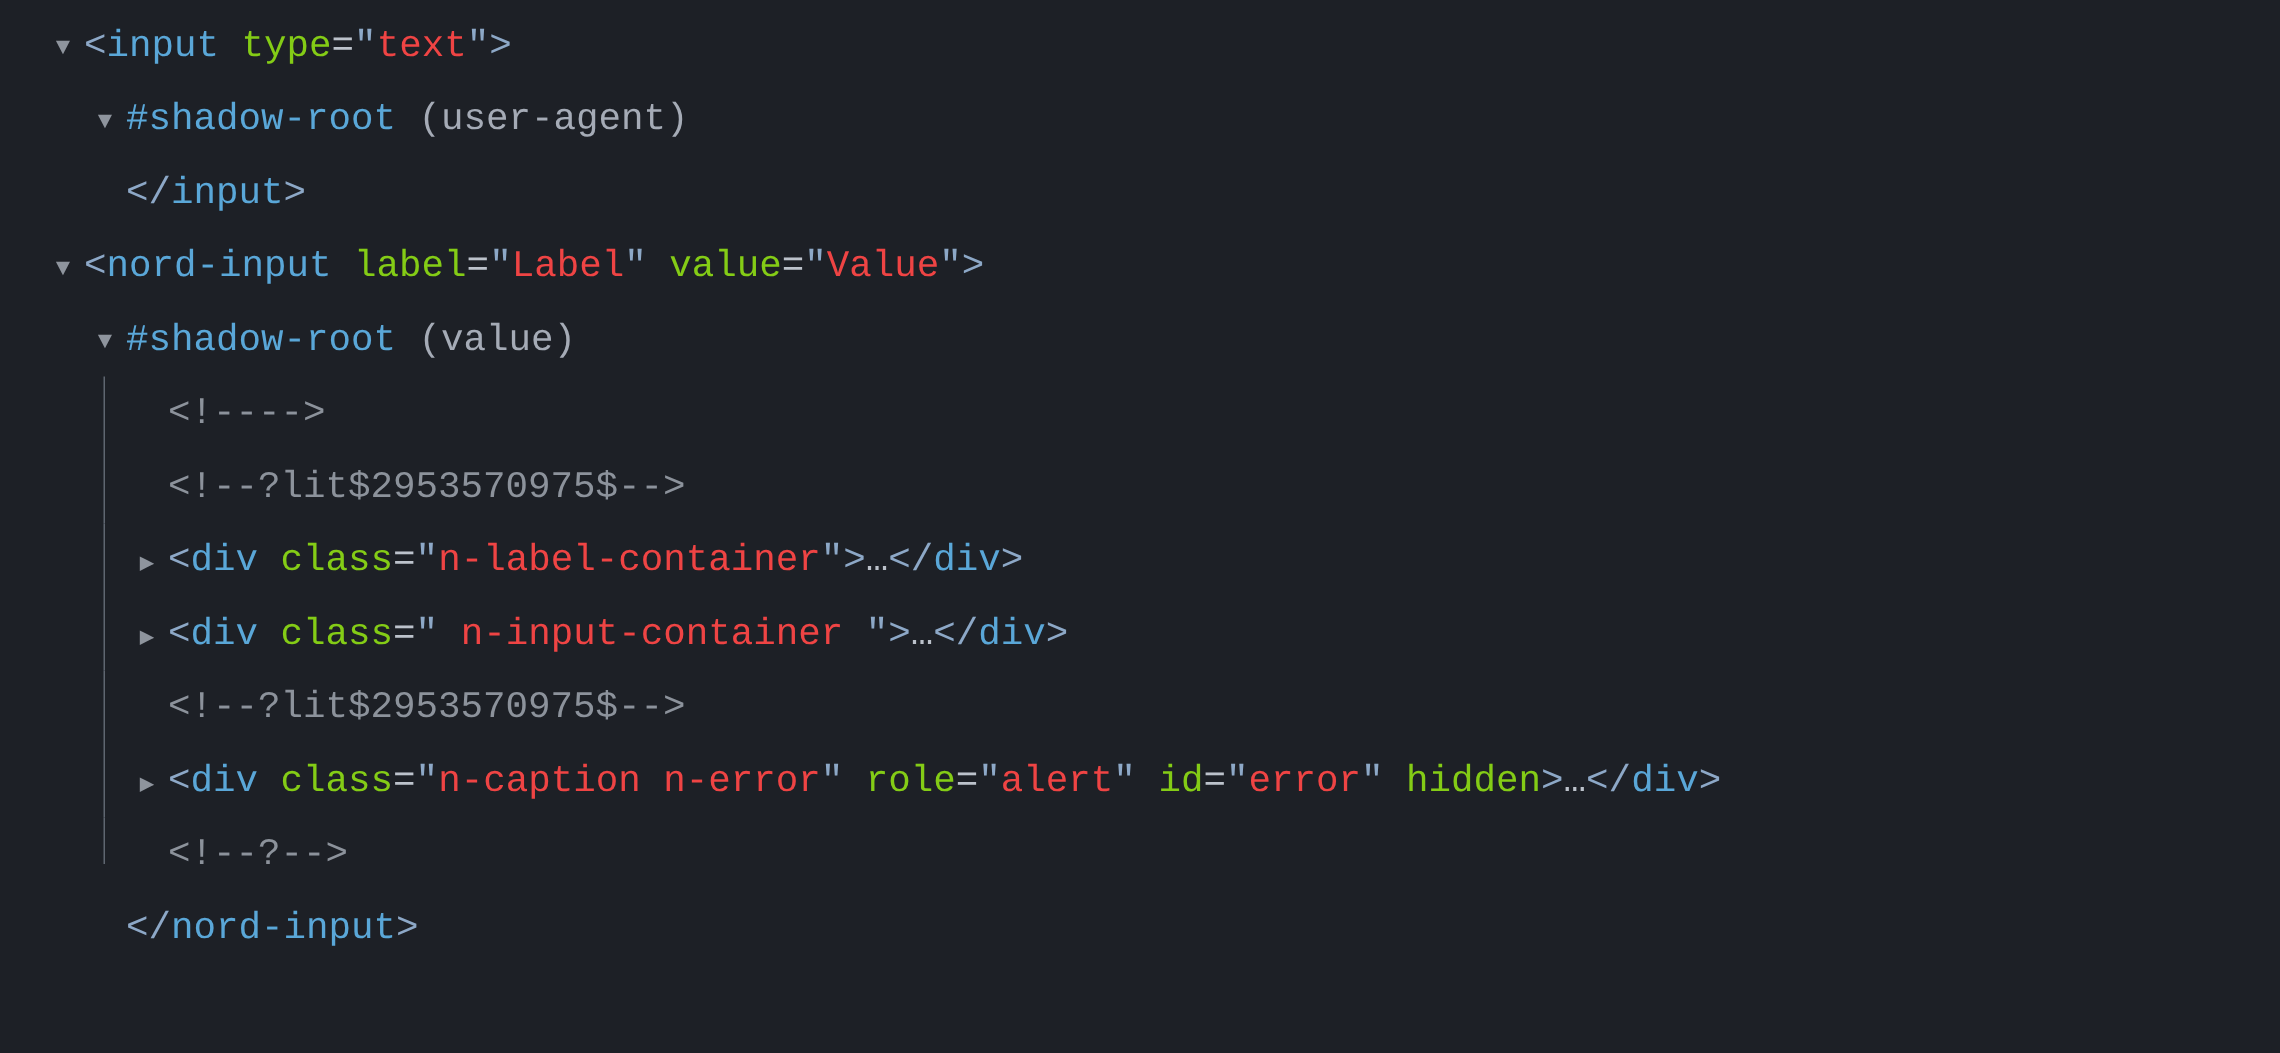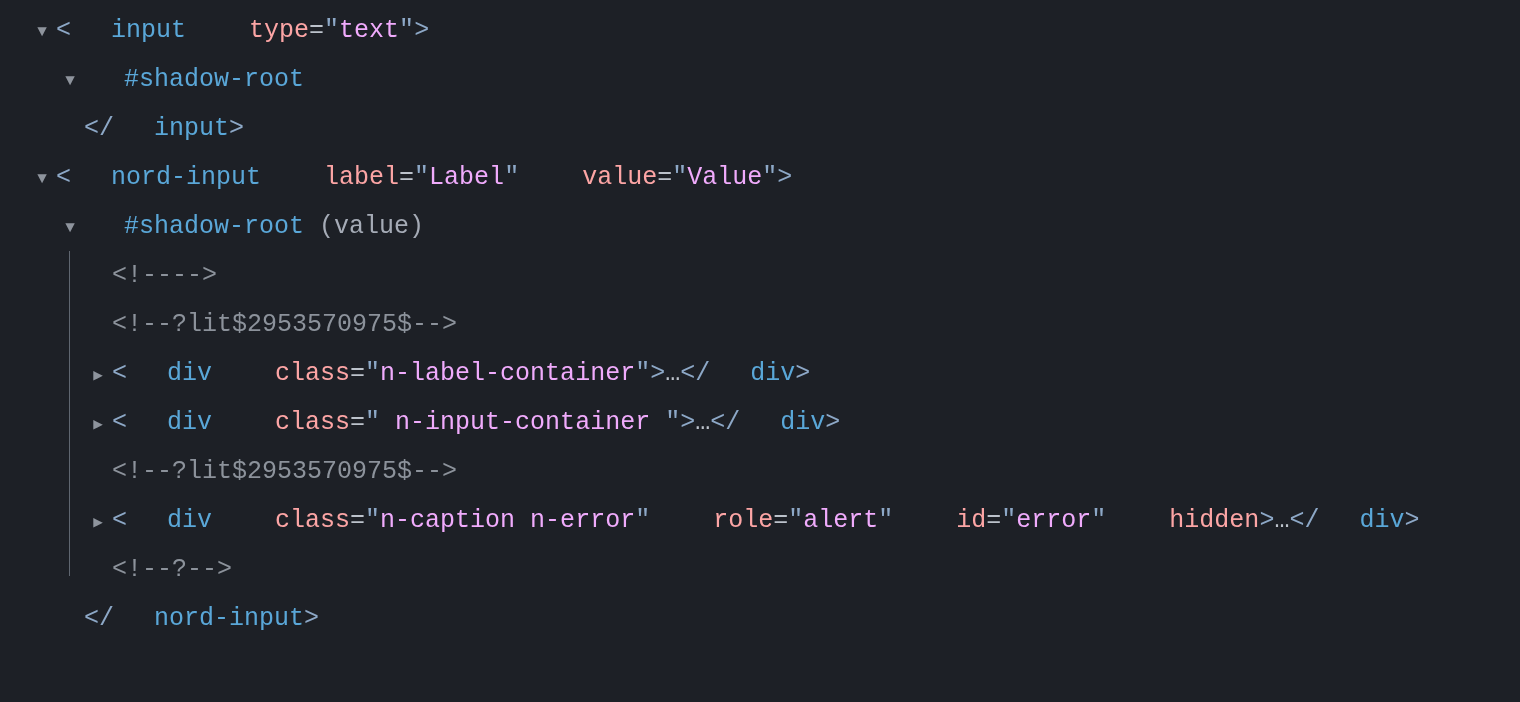--- a/index.html
+++ b/index.html
@@ -54,45 +54,45 @@
     left: 13px;
     top: 0;
     bottom: 0;
     width: 1px;
     background: #5f6670;
   }
   .guide.short::before { top: 0; bottom: 18px; }
 
   
   .c-punc    { color: #8da8c7; } 
-  .c-tag     { color: #5aa7d8; margin-left: 40px; } 
-  .c-attr    { color: #fca5a5; margin-left: 48px; } 
+  .c-tag     { color: #5aa7d8; } 
+  .c-attr    { color: #84cc16; } 
   .c-eq      { color: #bcc2cb; }
-  .c-str     { color: #f0abfc; } 
+  .c-str     { color: #ef4444; } 
   .c-plain   { color: #a5abb6; } 
   .c-comment { color: #8c929b; } 
   .c-ell     { color: #bcc2cb; }
 
   .tok { display:inline; }
 </style>
 </head>
 <body>
 
 <div class="tree">
 
   <div class="row">
     <span class="indent u0"></span>
     <span class="tri">▼</span>
     <span class="tok c-punc">&lt;</span><span class="tok c-tag">input</span><span class="tok"> </span><span class="tok c-attr">type</span><span class="tok c-eq">=</span><span class="tok c-punc">"</span><span class="tok c-str">text</span><span class="tok c-punc">"</span><span class="tok c-punc">&gt;</span>
   </div>
 
   <div class="row">
     <span class="indent u1"></span>
     <span class="tri">▼</span>
-    <span class="tok c-tag">#shadow-root</span>
+    <span class="tok c-tag">#shadow-root</span><span class="tok c-plain"> (user-agent)</span>
   </div>
 
 
   <div class="row">
     <span class="indent u1"></span>
     <span class="tri empty">▶</span>
     <span class="tok c-punc">&lt;/</span><span class="tok c-tag">input</span><span class="tok c-punc">&gt;</span>
   </div>
 
   <div class="row">

